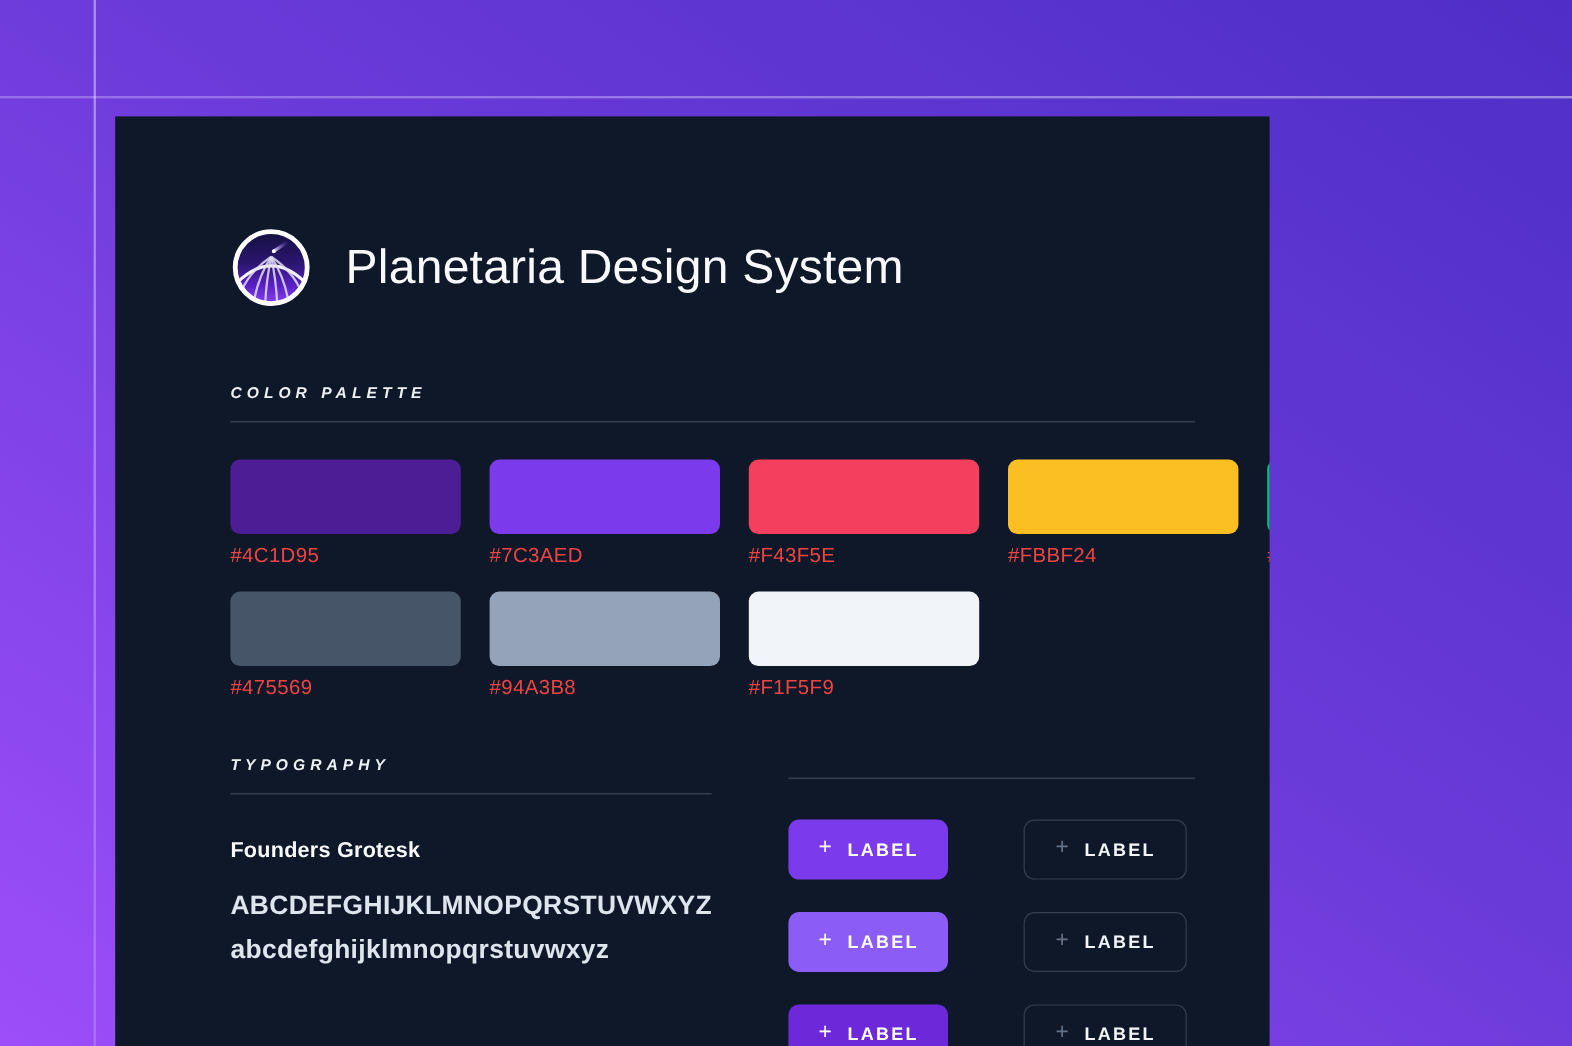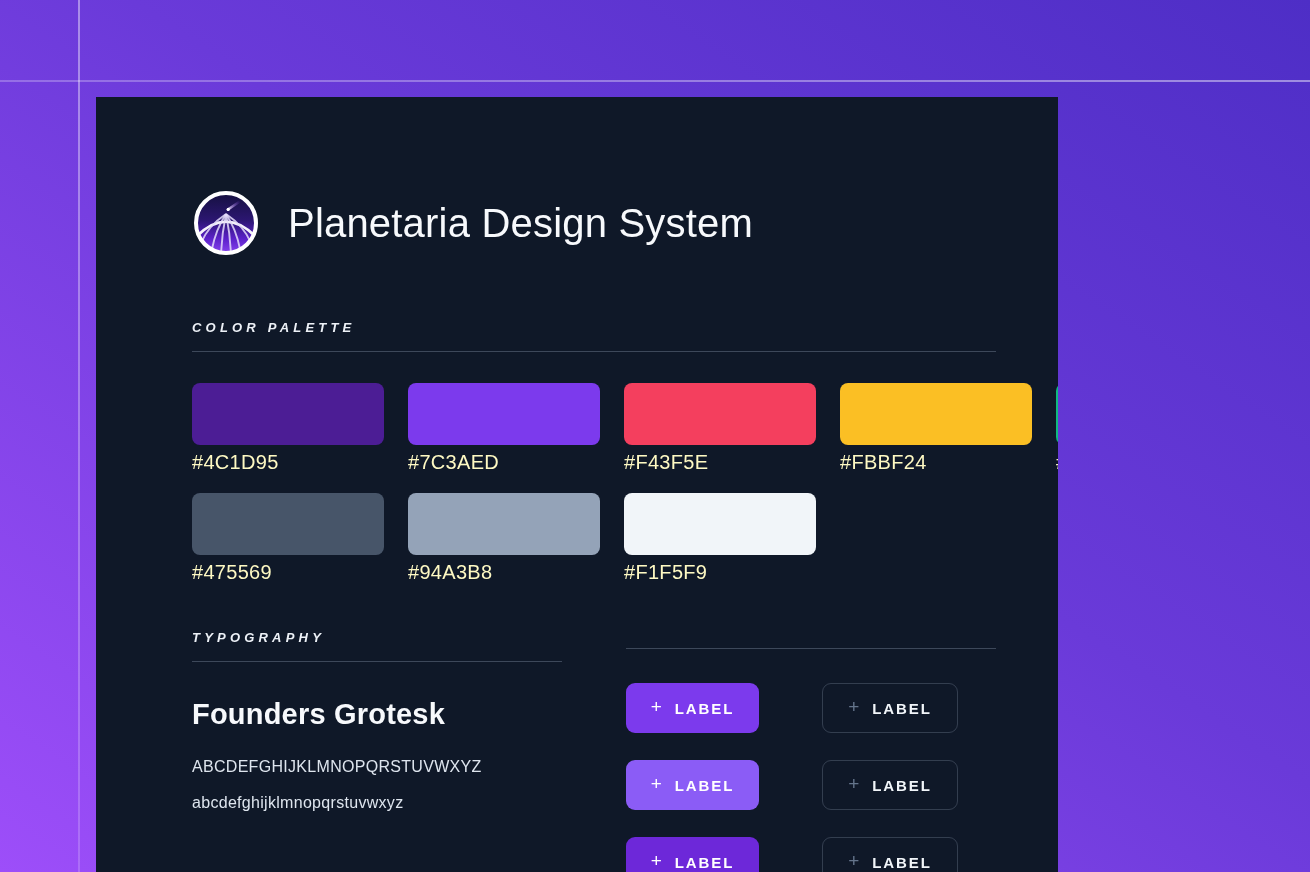--- a/index.html
+++ b/index.html
@@ -24,27 +24,27 @@
   
   .header { display:flex; align-items:center; gap:28px; margin-bottom:64px; }
   .logo { width:68px; height:68px; display:block; }
   .page-title { font-size:40px; font-weight:500; color:#F7F9FC; letter-spacing:.2px; }
   
   .sec-heading { font-size:13px; font-weight:700; letter-spacing:4.2px; color:#EDF1F7; line-height:1;font-style:italic; }
   .divider { height:1px; background:rgba(148,163,184,.35); margin-top:17px; }
   
   .swatch-grid { display:grid; grid-template-columns:repeat(5,192px); column-gap:24px; row-gap:22px; margin-top:31px; }
   .swatch { height:62px; border-radius:8px; }
-  .swatch-label { margin-top:9px; font-size:20px; color:#fef9c3; letter-spacing:.3px; line-height:17px; }
+  .swatch-label { margin-top:9px; font-size:17px; color:#ef4444; letter-spacing:.3px; line-height:17px; }
   
   .lower { display:flex; gap:64px; margin-top:50px; }
   .col { width:496px; }
-  .font-name { margin-top:36px; font-size:29px; font-weight:700; color:#F7F9FC; letter-spacing:.2px; }
+  .font-name { margin-top:36px; font-size:18px; font-weight:700; color:#F7F9FC; letter-spacing:.2px; }
   .specimen { margin-top:18px; }
-  .specimen-line { font-size:16px; color:#DEE5EE; line-height:36px; letter-spacing:.3px; font-weight:400; }
+  .specimen-line { font-size:22px; color:#DEE5EE; line-height:36px; letter-spacing:.3px; font-weight:700; }
   
   .btn-rows { margin-top:34px; display:flex; flex-direction:column; gap:27px; }
   .btn-row { display:flex; gap:63px; align-items:center; }
   .btn {
     height:50px; border-radius:9px; display:inline-flex; align-items:center; justify-content:center;
     gap:13px; font-family:inherit; font-size:15px; font-weight:700; letter-spacing:1.9px; cursor:pointer;
     border:none; background:transparent;
   }
   .btn .plus { font-size:19px; font-weight:500; letter-spacing:0; position:relative; top:-1px; }
   .btn.filled { width:133px; color:#FFFFFF; }

